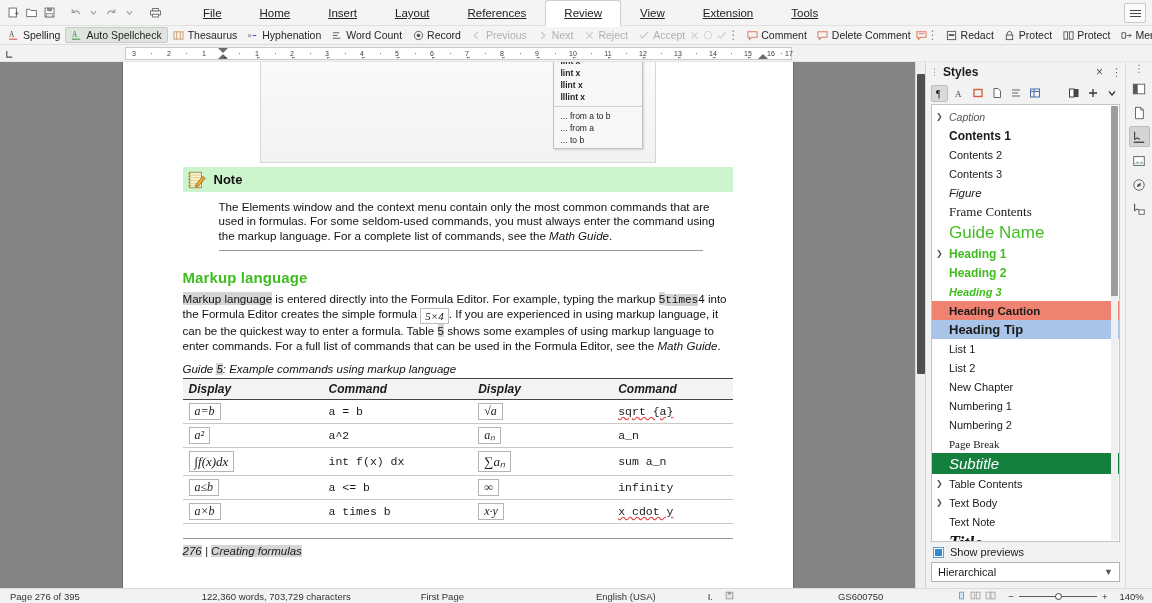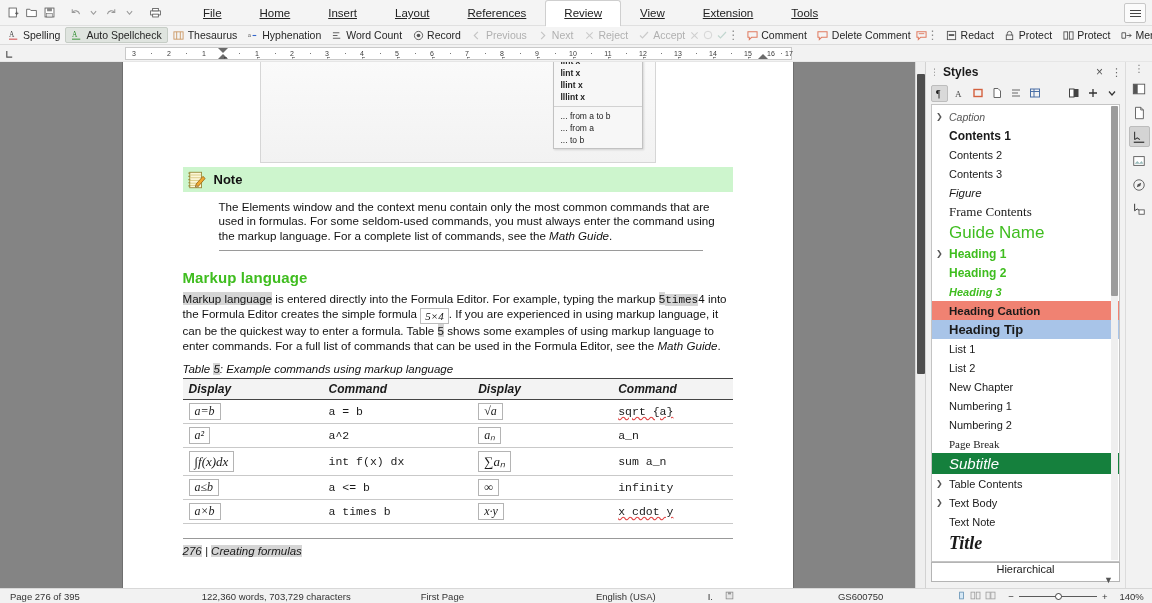--- a/index.html
+++ b/index.html
@@ -164,21 +164,21 @@
   .srow { display: flex; align-items: center; height: 19px; padding-left: 4px; white-space: nowrap; overflow: hidden; }
   .srow .arrow { width: 11px; color: #555; font-size: 8px; flex: none; }
   .srow .nm { padding-left: 2px; }
   .srow.sel { background: #15803d; }
   .srow.sel .nm { color: #fff; }
   .slscroll { position: absolute; right: 1px; top: 1px; bottom: 1px; width: 7px; background: #efefef; }
   .slthumb { position: absolute; left: 0; width: 7px; background: #9c9c9c; border-radius: 1px; }
   .sbprev { height: 20px; display: flex; align-items: center; gap: 6px; padding: 0 7px; font-size: 11px; }
   .chk { width: 11px; height: 11px; border: 1px solid #5a9ed6; background: #fff; display: flex; align-items: center; justify-content: center; }
   .chk i { width: 7px; height: 7px; background: #2b8cd4; display: block; }
-  .sbsel { margin: 0 5px 6px 5px; height: 20px; border: 1px solid #b4b4b4; background: #fff; display: flex; align-items: center; padding: 0 6px; font-size: 11px; flex-direction: column; }
+  .sbsel { margin: 0 5px 6px 5px; height: 20px; border: 1px solid #b4b4b4; background: #fff; display: flex; align-items: center; padding: 0 6px; font-size: 11px; }
   .sbsel .cv { margin-left: auto; color: #555; font-size: 9px; }
 
   .deckbar { width: 27px; background: #f2f2f2; display: flex; flex-direction: column; align-items: center; padding-top: 3px; gap: 3px; border-left: 1px solid #dcdcdc; flex: none; }
   .deckdots { color: #777; font-size: 10px; line-height: 7px; margin-bottom: 3px; }
   .deckicon { width: 21px; height: 21px; display: flex; align-items: center; justify-content: center; border-radius: 2px; }
   .deckicon.on { background: #d4d4d4; border: 1px solid #bcbcbc; }
 
   
   .status {
     height: 15px; background: #f2f2f2; border-top: 1px solid #d8d8d8; display: flex;
@@ -563,21 +563,21 @@
             </div>
           </div>
 
           <h2 class="heading2">Markup language</h2>
 
           <p class="para">
             <span class="hl">Markup language</span><span> is entered directly into the Formula Editor. For example, typing the markup </span><span class="hl">5</span><span class="mono hl">times</span><span>4</span><span> into the Formula Editor creates the simple formula</span> <span class="inlineform">5×4</span><span>. If you are experienced in using markup language, it can be the quickest way to enter a formula. Table </span><span class="hl">5</span><span> shows some examples of using markup language to enter commands. For a full list of commands that can be used in the Formula Editor, see the </span><span class="ital">Math Guide</span><span>.</span>
           </p>
 
           <div class="tabcap">
-            <span>Table </span><span class="hl">5</span><span>: Example commands using markup language</span>
+            <span>Guide </span><span class="hl">5</span><span>: Example commands using markup language</span>
           </div>
 
           <table class="cmd">
             <thead>
               <tr>
                 <th>Display</th>
                 <th>Command</th>
                 <th>Display</th>
                 <th>Command</th>
               </tr>
@@ -781,20 +781,26 @@
           <div class="srow" style="height:24px">
               <span class="arrow"></span>
               <span class="nm" style="font-style:italic;font-weight:bold;font-size:18px;font-family:'Liberation Serif',serif">Title</span>
             </div>
         </div>
         <div class="slscroll">
           <div class="slthumb" style="top:0;height:190px"></div>
         </div>
       </div>
 
+      <div class="sbprev">
+        <span class="chk">
+            <i></i>
+          </span>
+        <span>Show previews</span>
+      </div>
       <div class="sbsel">
         <span>Hierarchical</span>
         <span class="cv">▼</span>
       </div>
     </div>
 
     <div class="deckbar">
       <div class="deckdots">⋮</div>
       <div class="deckicon">
           <svg width="14" height="14" viewBox="0 0 16 16">

